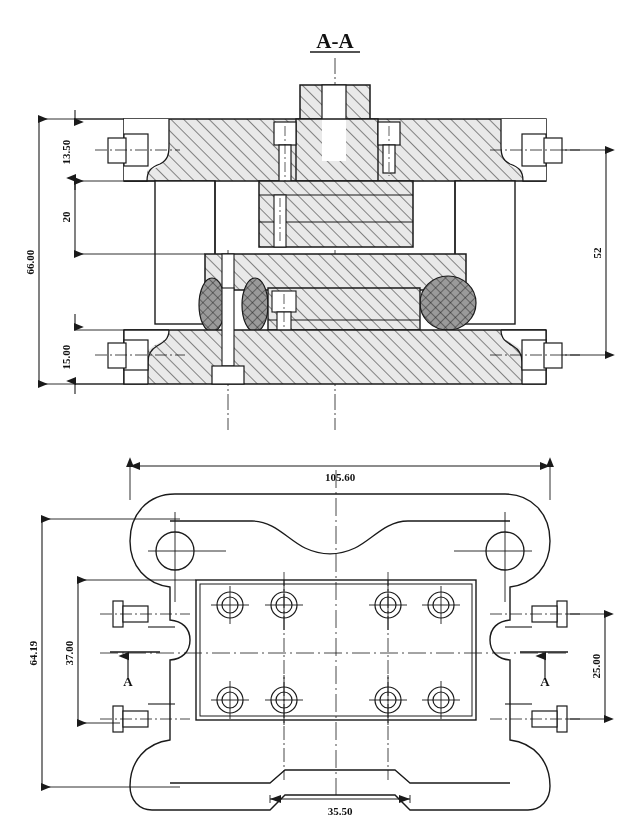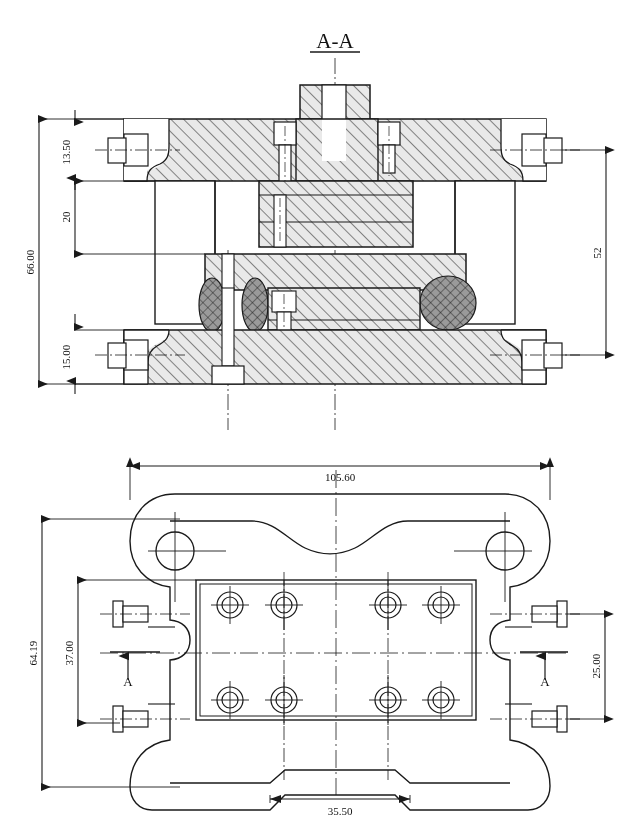--- a/index.html
+++ b/index.html
@@ -1,17 +1,17 @@
 <!DOCTYPE html>
 <html><head>
 <meta charset="utf-8">
 <style>
   html,body{margin:0;padding:0;background:#ffffff;}
   body{width:640px;height:836px;font-family:"Liberation Serif",serif;color:#1a1a1a;}
-  #sheet{position:relative;width:640px;height:836px;overflow:hidden;background:#f0abfc;}
+  #sheet{position:relative;width:640px;height:836px;overflow:hidden;background:#f0abfc;font-weight:bold;}
   svg{display:block;}
   .dimtxt{font-family:"Liberation Serif",serif;font-size:11px;fill:#111;}
   .titletxt{font-family:"Liberation Serif",serif;font-size:21px;fill:#111;}
   .marktxt{font-family:"Liberation Serif",serif;font-size:13px;fill:#111;}
 </style>
 </head>
 <body>
 
 <div id="sheet">
 <svg width="640" height="836" viewBox="0 0 640 836">

